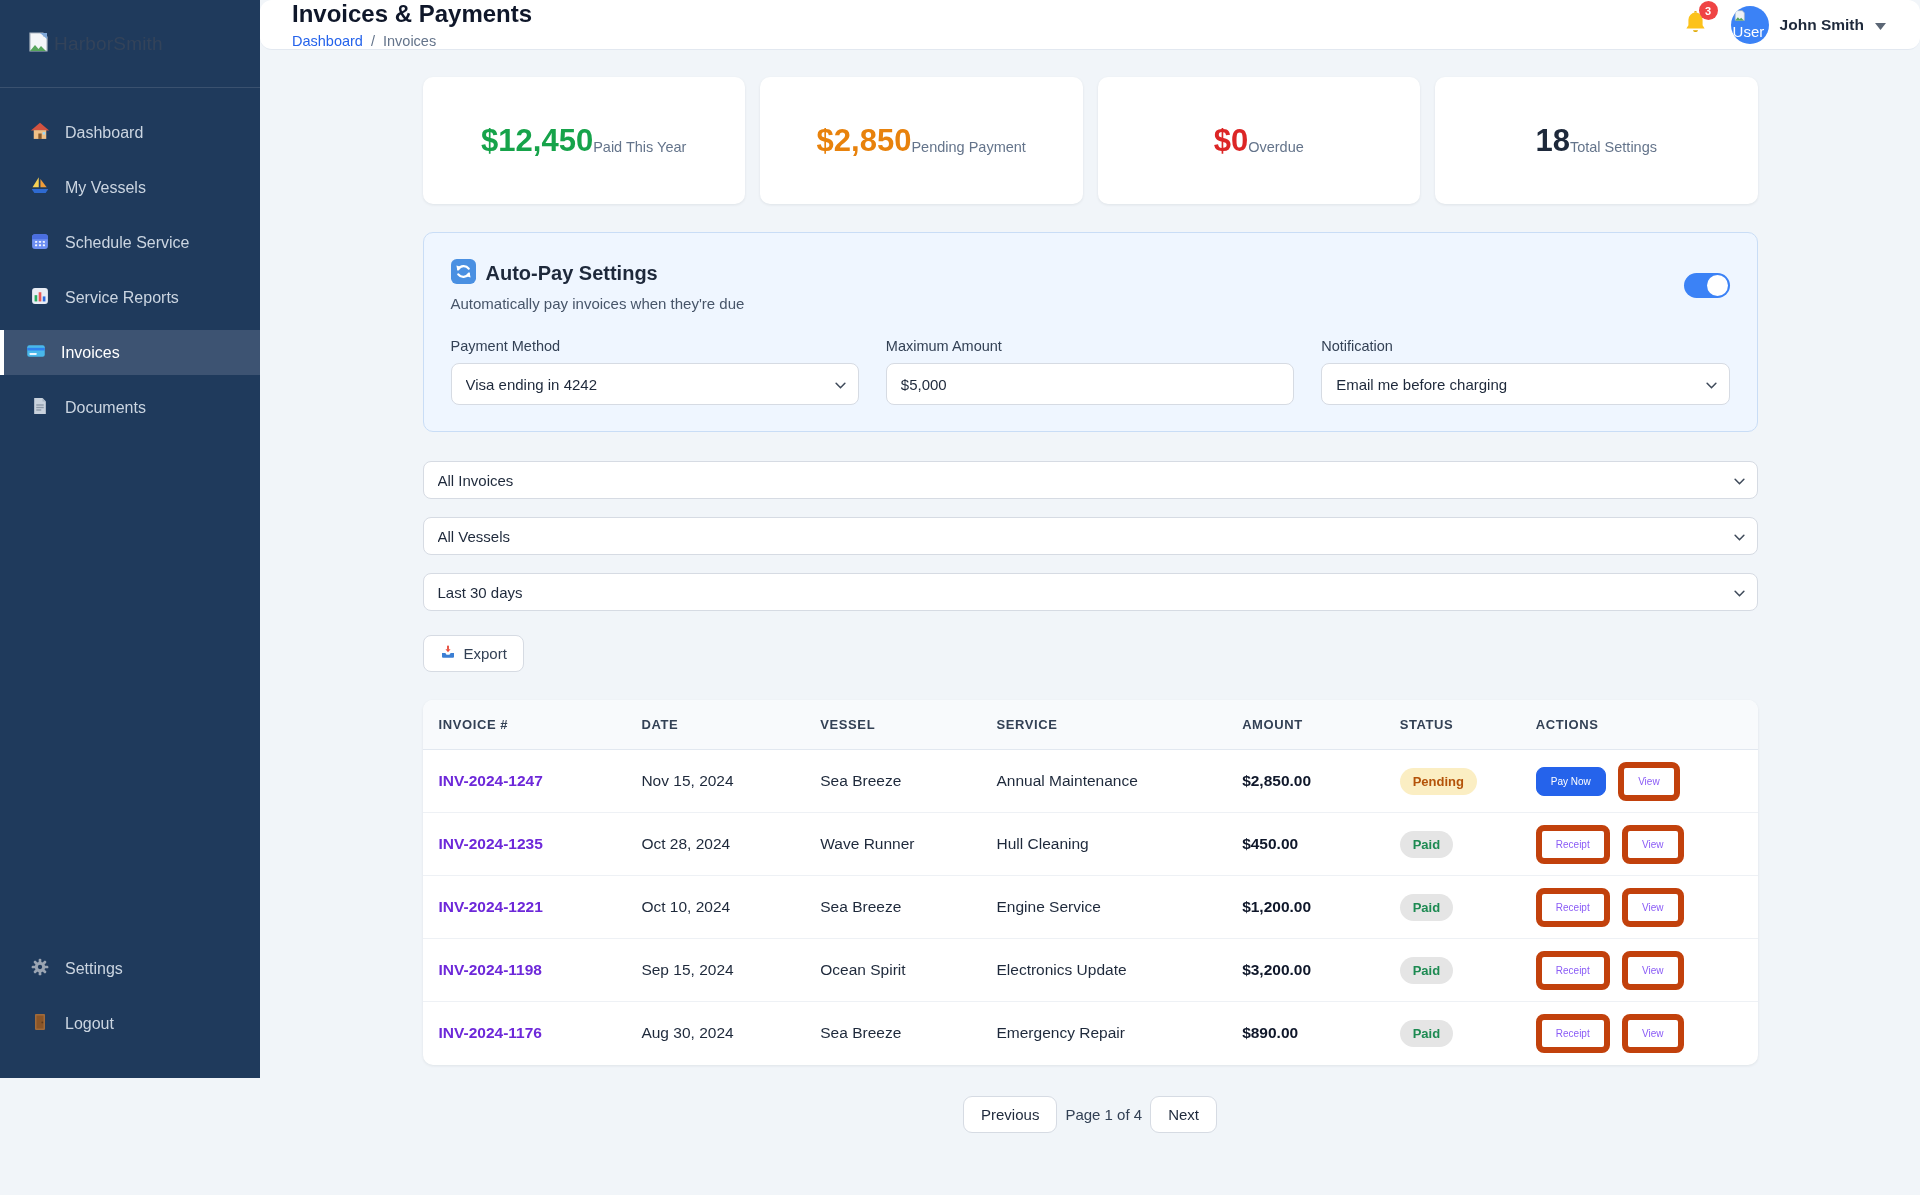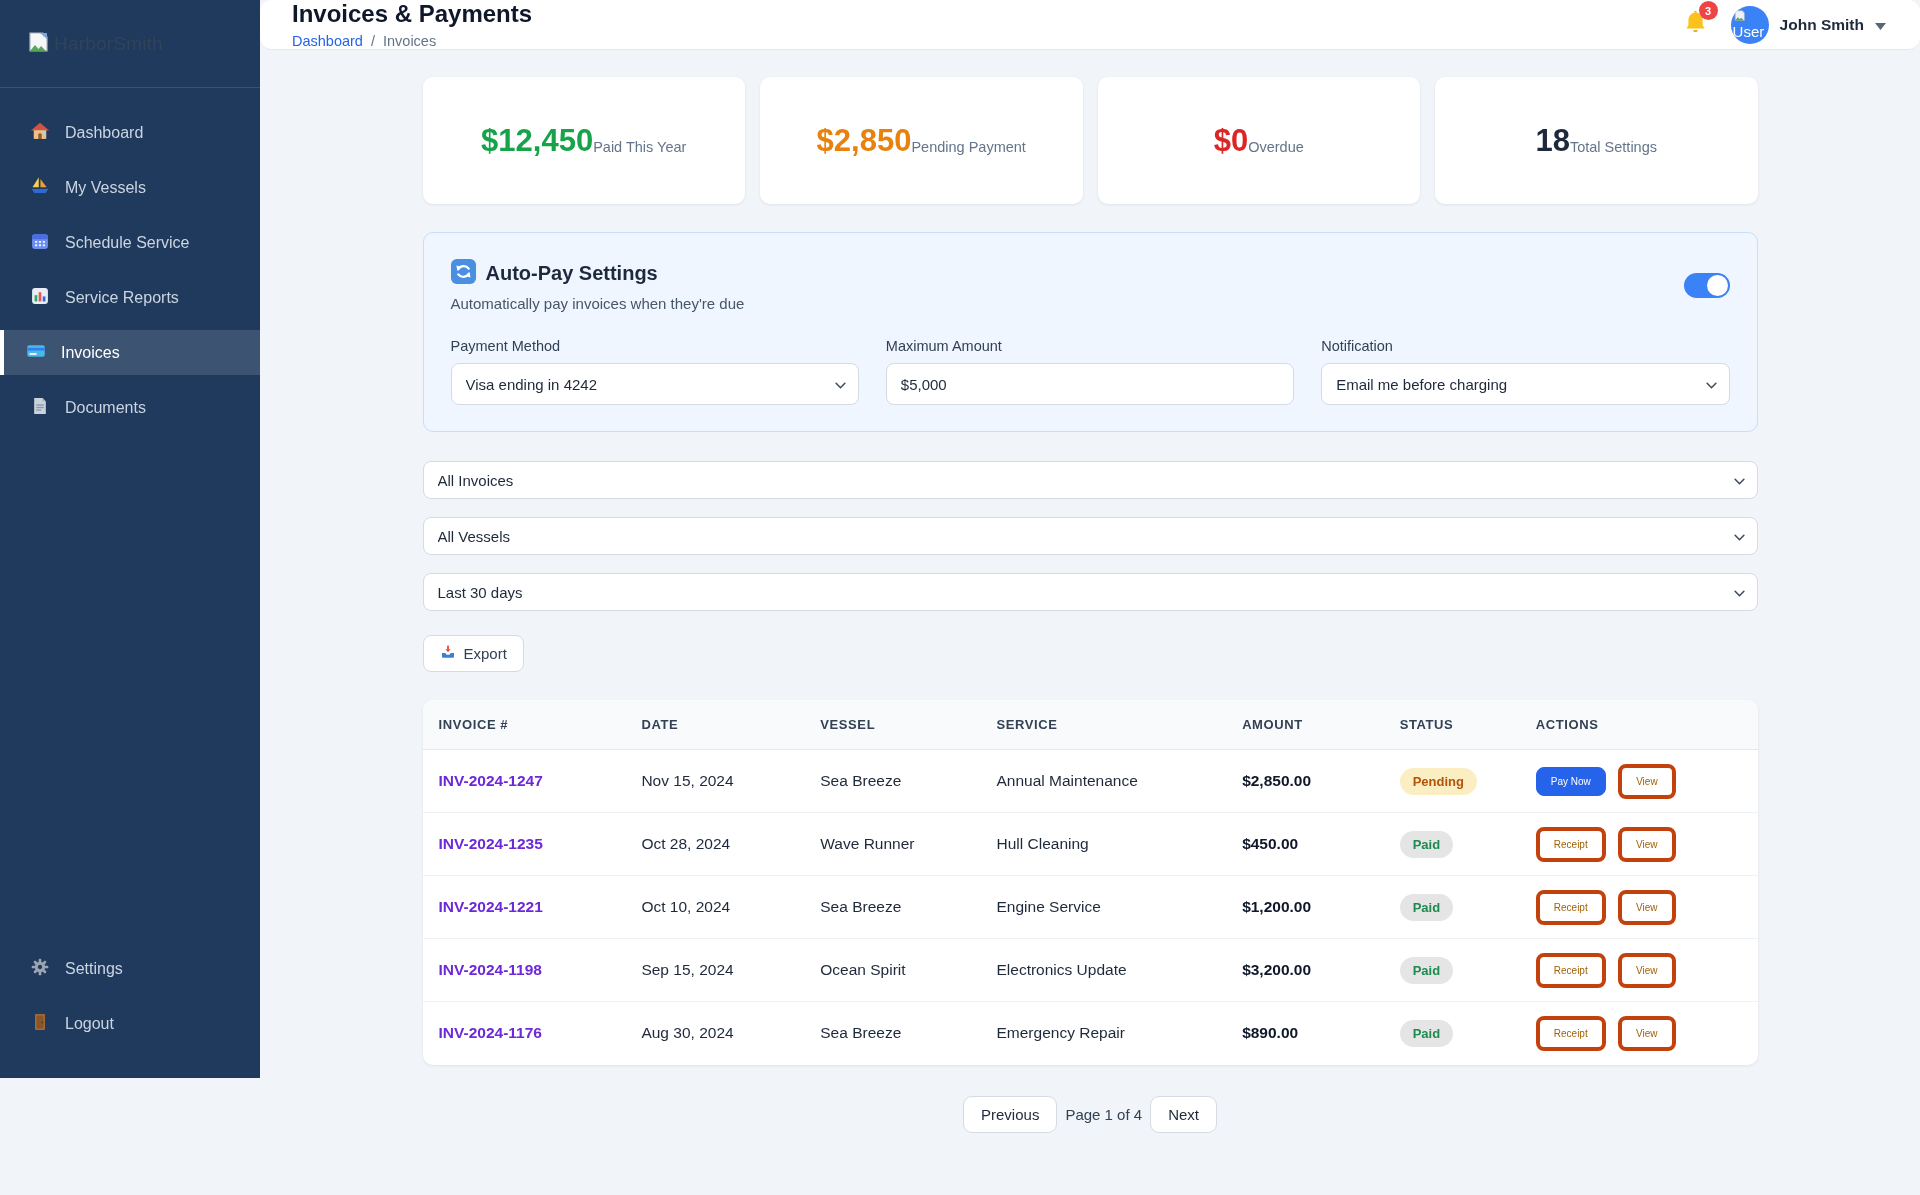--- a/index.html
+++ b/index.html
@@ -73,21 +73,21 @@
   td { padding: 0 16px; height: 63px; font-size: 15.5px; color: #1e293b; border-bottom: 1px solid #eef1f5; }
   tbody tr:last-child td { border-bottom: none; }
   .inv-link { color: #6d28d9; font-weight: 700; cursor: pointer; }
   .amount { font-weight: 700; color: #0f172a; }
   .status-badge { display: inline-block; font-size: 13px; font-weight: 700; padding: 6px 13px; border-radius: 999px; }
   .badge-pending { background: #fbeec3; color: #b45309; }
   .badge-paid { background: #e5e5e5; color: #1d8a52; }
   .actions-cell { white-space: nowrap; }
   .btn { display: inline-block; font-size: 10px; border-radius: 8px; padding: 8px 14px; cursor: pointer; font-family: "Liberation Sans", sans-serif; }
   .btn-primary { background: #2563eb; border: 1px solid #2563eb; color: #fff; }
-  .btn-outline { background: #fff; border: 4px solid #c2410c; color: #a16207; }
+  .btn-outline { background: #fff; border: 6px solid #c2410c; color: #8b5cf6; }
   .btn + .btn { margin-left: 8px; }
 
   
   .pagination { display: flex; align-items: center; justify-content: center; gap: 8px; margin-top: 31px; }
   .page-btn { background: #fff; border: 1px solid #d6dbe3; border-radius: 9px; padding: 9px 17px; font-size: 15px; color: #1e293b; cursor: pointer; font-family: "Liberation Sans", sans-serif; }
   .page-label { font-size: 15px; color: #334155; }
 </style>
 </head>
 <body>
 

